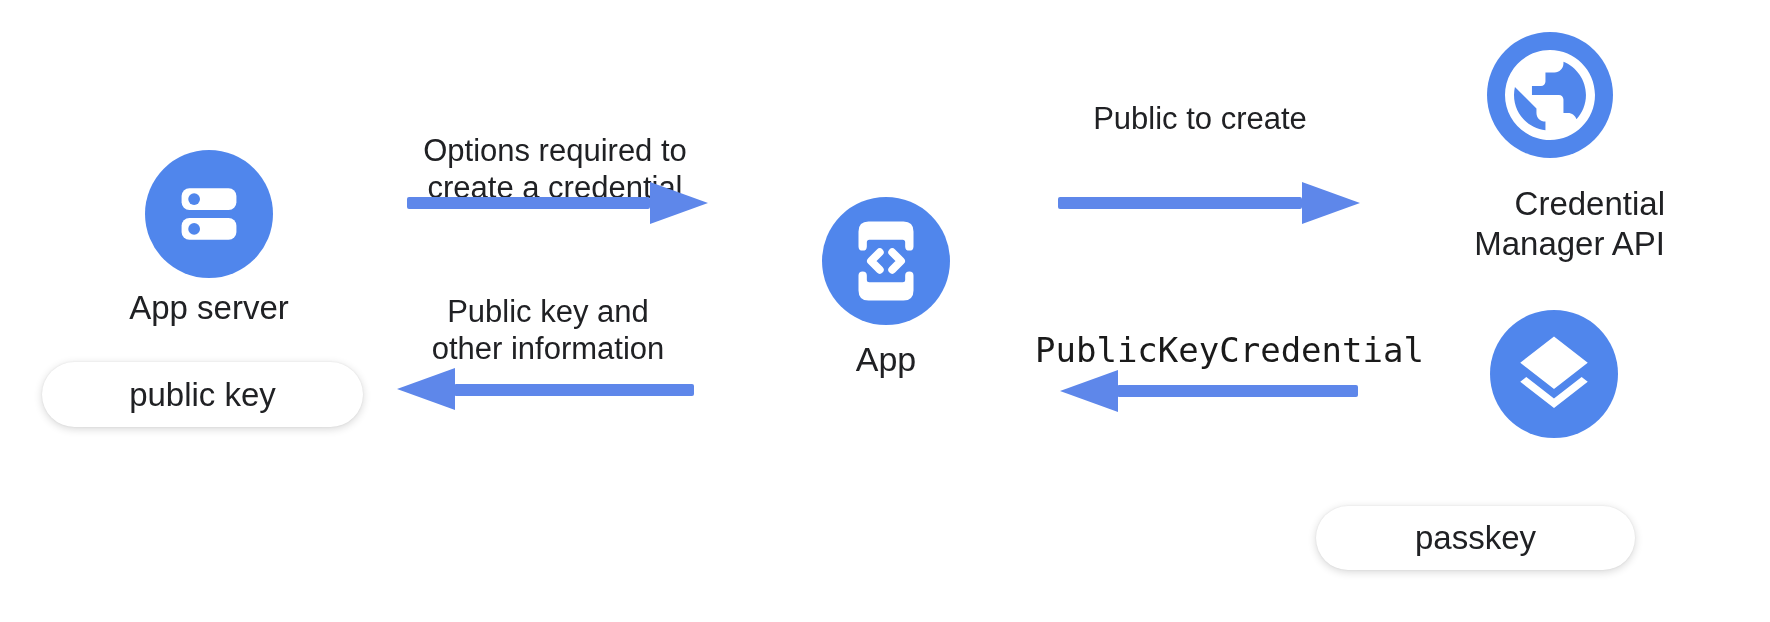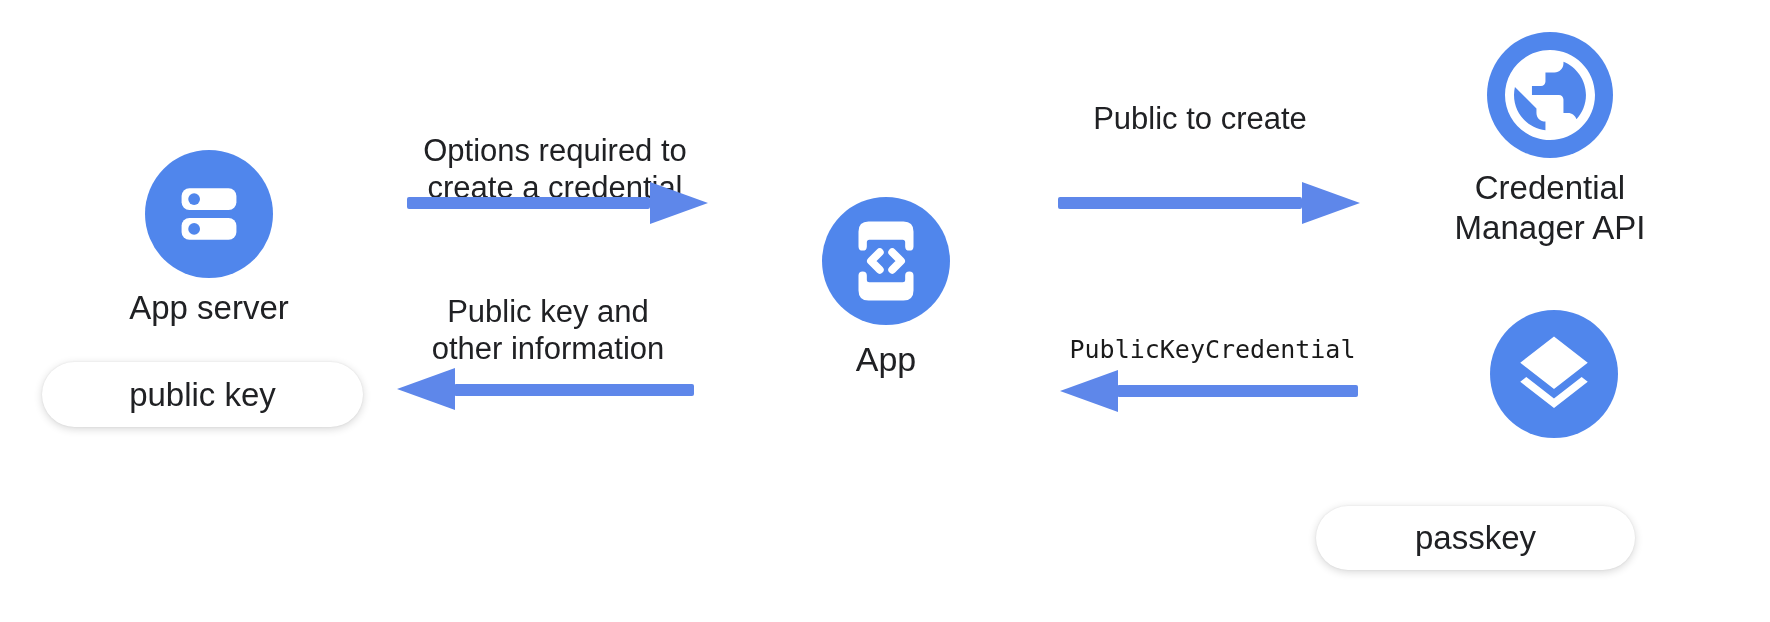--- a/index.html
+++ b/index.html
@@ -28,21 +28,21 @@
     display:flex;align-items:center;justify-content:center;
     font-size:33px;font-weight:400;color:var(--label-text,#202124);
   }
   .arrow-label{
     position:absolute;text-align:center;
     font-size:31px;line-height:37px;font-weight:400;
     color:var(--label-text,#202124);
   }
   .arrow-label.mono{
     font-family:"DejaVu Sans Mono","Liberation Mono",monospace;
-    font-size:25px;line-height:36px;color:#1a1a1a;
+    font-size:34px;line-height:36px;color:#1a1a1a;
   }
   .shaft{
     position:absolute;height:12px;
     background:var(--arrow-blue,#5E87EA);
     border-radius:2px;
   }
   .head{position:absolute;width:0;height:0;
     border-top:21px solid transparent;
     border-bottom:21px solid transparent;
   }
@@ -88,21 +88,21 @@
     <div>Public to create</div>
   </div>
   <div class="shaft" style="left:1058px;top:197px;width:244px;"></div>
   <div class="head right" style="left:1302px;top:182px;"></div>
 
   <div class="node-circle" style="left:1487px;top:32px;width:126px;height:126px;">
     <svg width="108" height="108" viewBox="0 0 24 24">
       <path fill="#fff" d="M12 2C6.48 2 2 6.48 2 12s4.48 10 10 10 10-4.48 10-10S17.52 2 12 2zM4 12c0-.61.08-1.21.21-1.78L8.99 15v1c0 1.1.9 1.9 2 1.9v1.93C7.06 19.43 4 16.07 4 12zm13.89 5.4c-.26-.81-1-1.4-1.9-1.4h-1v-3c0-.55-.45-1-1-1h-6v-2h2c.55 0 1-.45 1-1V7h2c1.1 0 2-.9 2-2v-.41c2.93 1.19 5 4.06 5 7.41 0 2.08-.8 3.97-2.11 5.4z"></path>
     </svg>
   </div>
-  <div class="node-label" style="left:1435px;top:168px;width:230px;">Credential Manager API</div>
+  <div class="node-label" style="left:1435px;top:184px;width:230px;text-align:right;">Credential Manager API</div>
 
   <div class="arrow-label mono" style="left:1035px;top:332px;width:355px;">
     <div>PublicKeyCredential</div>
   </div>
   <div class="head left" style="left:1060px;top:370px;"></div>
   <div class="shaft" style="left:1117px;top:385px;width:241px;"></div>
 
   <div class="node-circle" style="left:1490px;top:310px;width:128px;height:128px;">
     <svg width="90" height="90" viewBox="0 0 24 24">
       <path fill="#fff" d="M11.99 18.54l-7.37-5.73L3 14.07l9 7 9-7-1.63-1.27-7.38 5.74zM12 16l7.36-5.73L21 9l-9-7-9 7 1.63 1.27L12 16z"></path>

